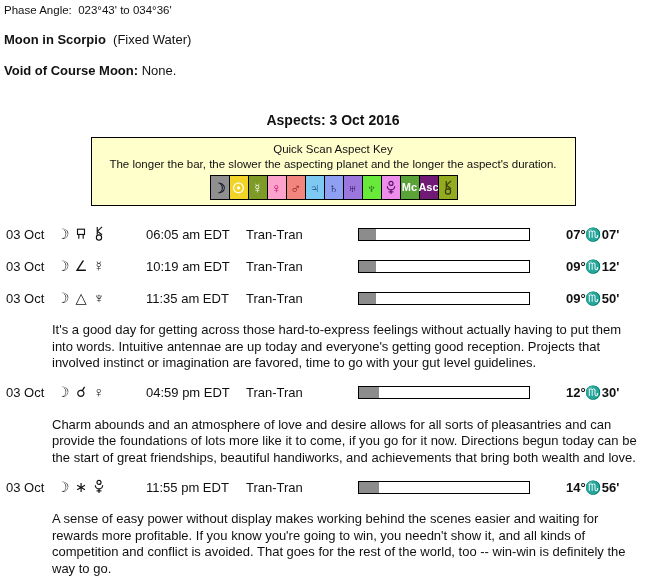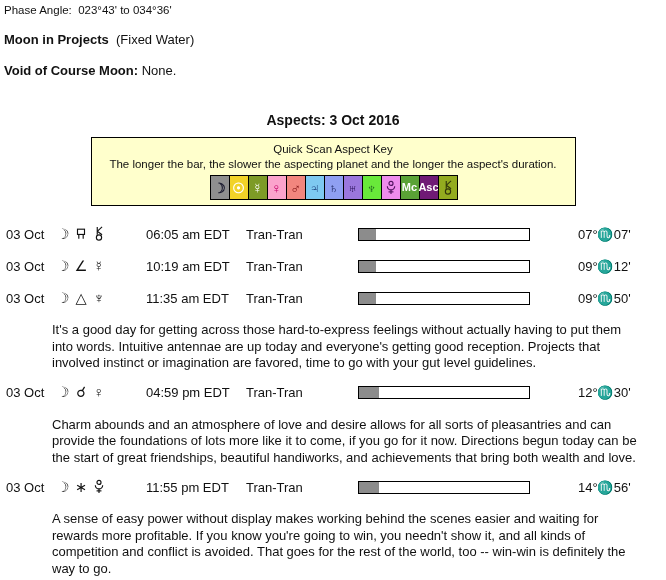--- a/index.html
+++ b/index.html
@@ -27,38 +27,38 @@
   .rows{margin-top:20px;}
   .arow{display:flex;align-items:center;height:16px;margin-bottom:16px;}
   .c-date{width:48px;padding-left:2px;white-space:nowrap;}
   .c-glyphs{width:58px;display:flex;align-items:center;}
   .c-glyphs .g{width:18px;text-align:center;font-size:14.5px;line-height:1;}
   .g-sextile{font-size:17px;}
   .c-time{width:100px;white-space:nowrap;margin-left:34px;}
   .c-type{width:112px;white-space:nowrap;}
   .bar{width:170px;height:11px;border:1px solid #000;background:#fff;}
   .bar-fill{height:100%;background:#8c8c8c;}
-  .c-pos{margin-left:48px;white-space:nowrap;}
+  .c-pos{margin-left:36px;white-space:nowrap;font-weight:bold;}
   .desc{margin:1px 20px 13px 48px;line-height:16.5px;}
 </style>
 </head>
 <body>
 
 <div class="page">
 
   <div class="hdr-line">
     <div class="phase-angle">
       <span>Phase Angle:</span>&nbsp;
       <span>023°43' to 034°36'</span>
     </div>
   </div>
 
   <div class="hdr-line">
     <div class="hdr-left">
-      <b>Moon in Projects</b>&nbsp;
+      <b>Moon in Scorpio</b>&nbsp;
       <span>(Fixed Water)</span>
     </div>
   </div>
 
   <div class="hdr-line">
     <div class="hdr-left">
       <b>Void of Course Moon:</b>
       <span>None.</span>
     </div>
   </div>

